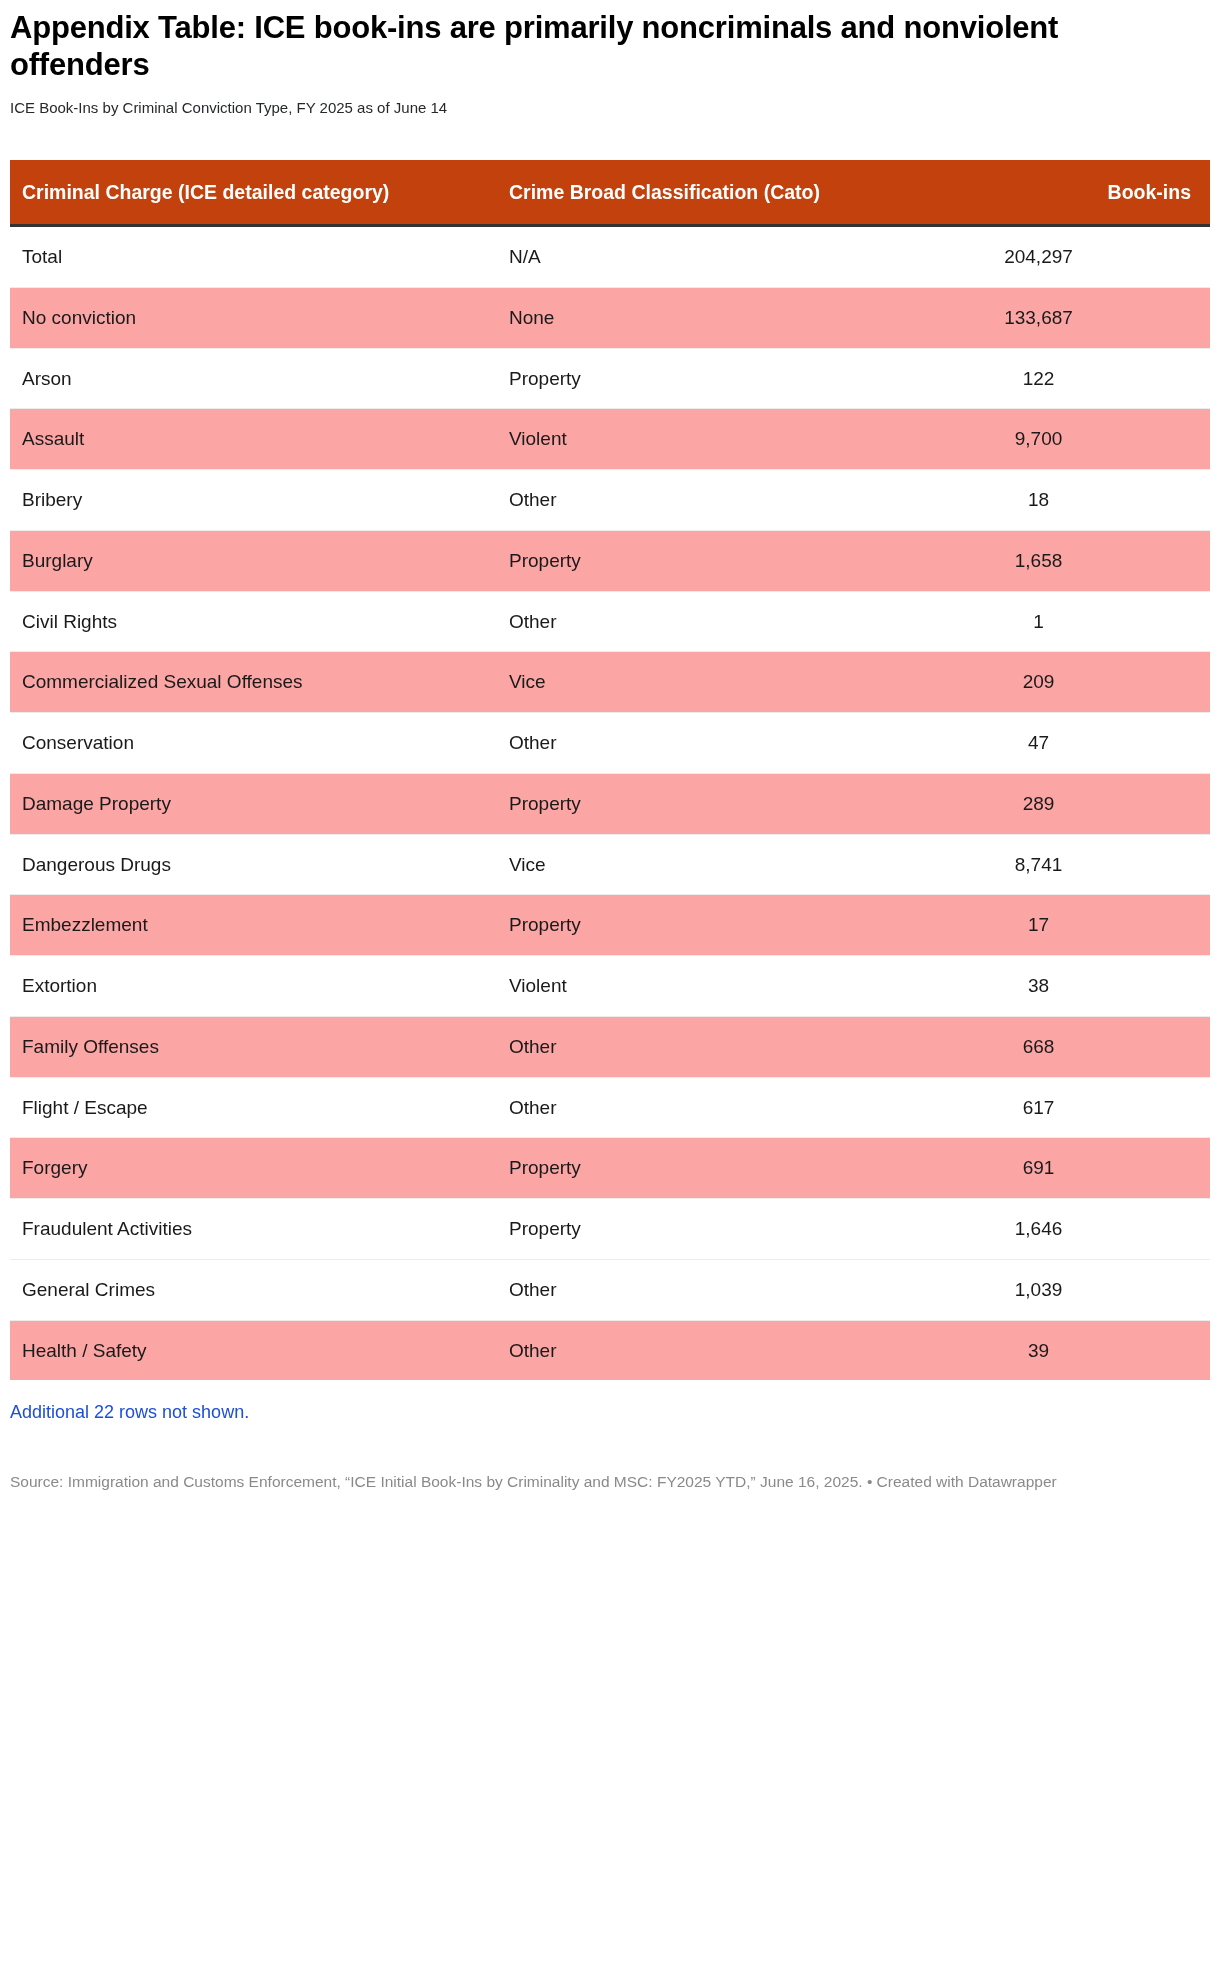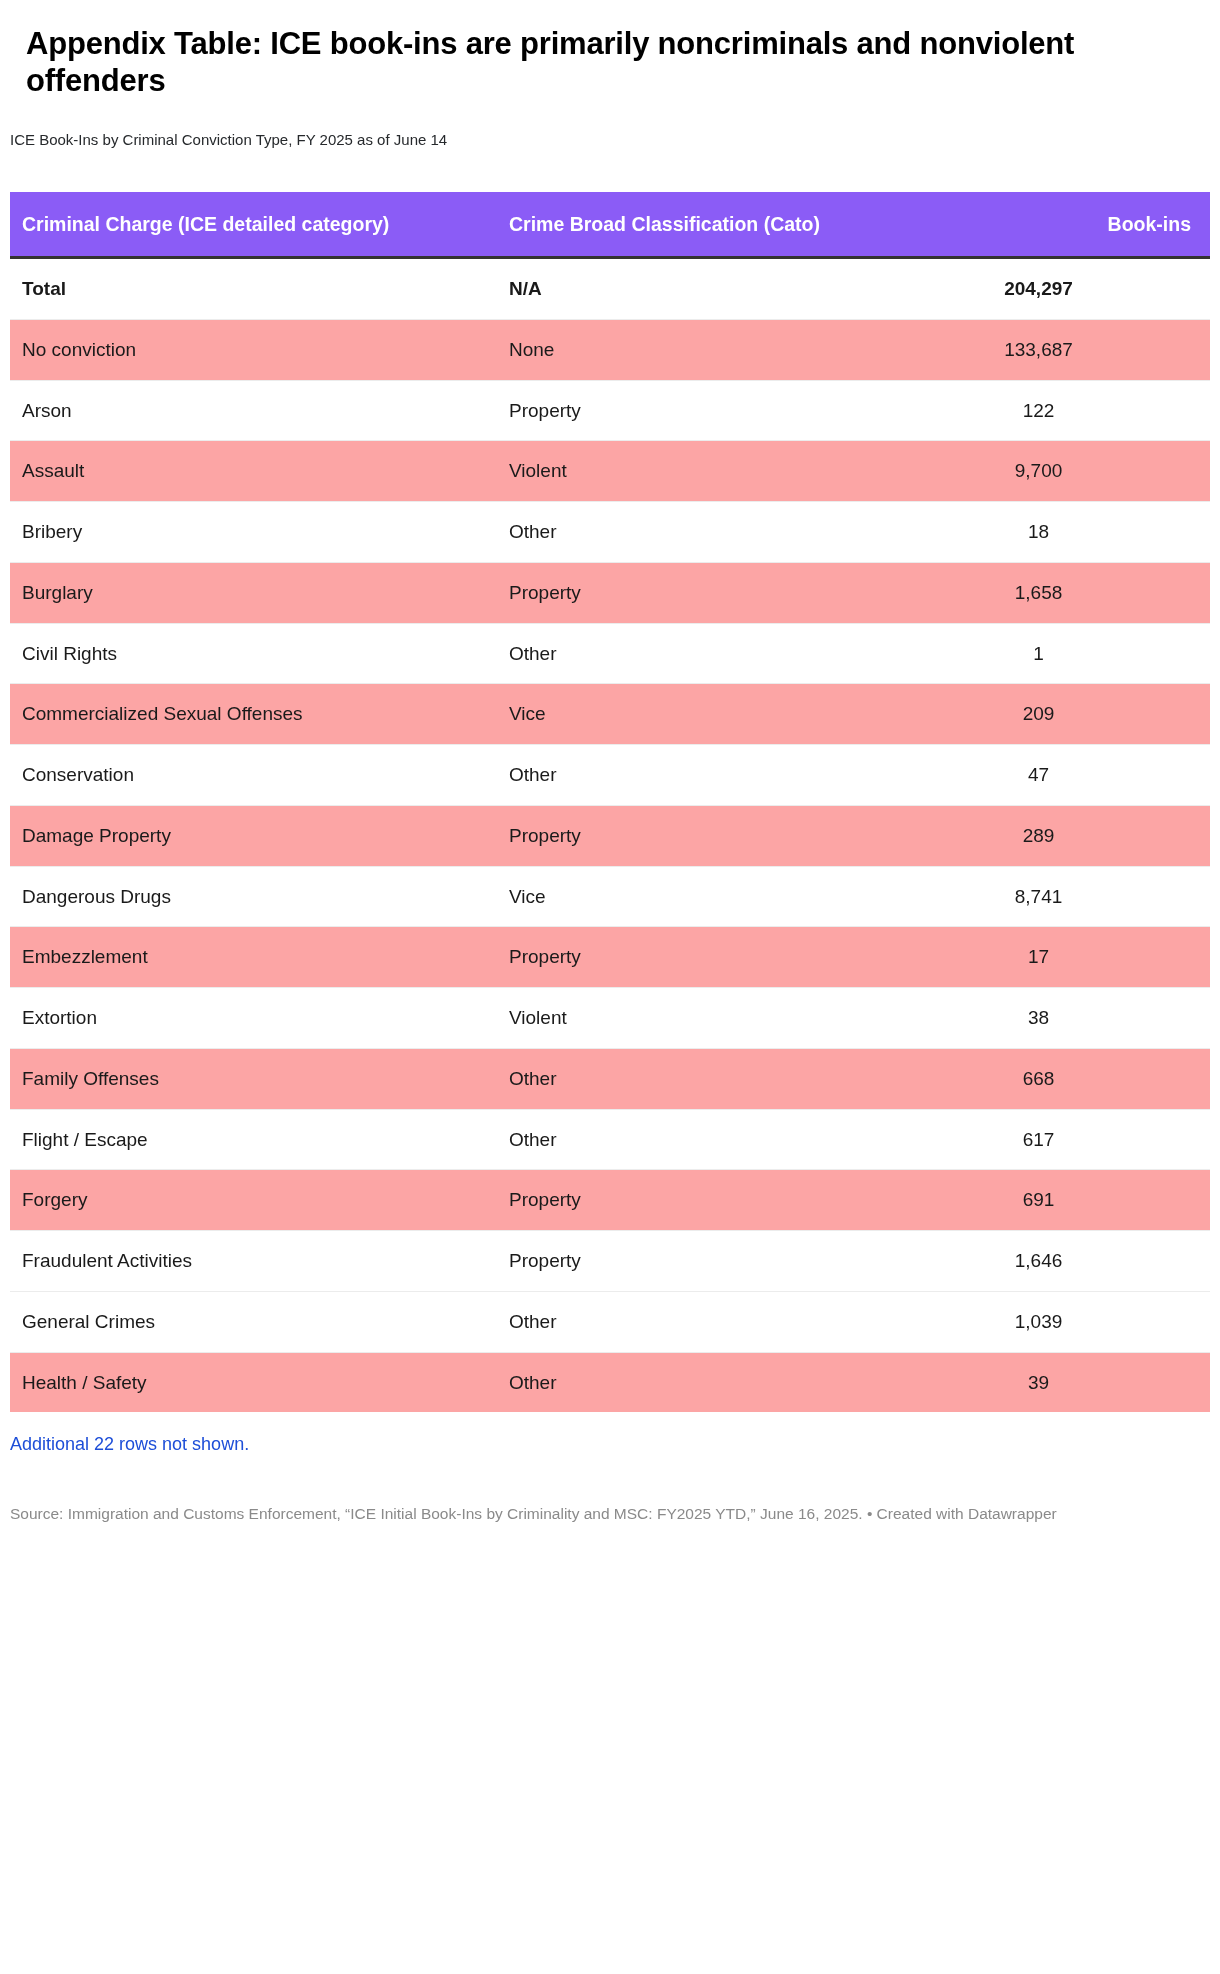--- a/index.html
+++ b/index.html
@@ -19,21 +19,21 @@
     width: 1220px;
     padding: 0 10px;
   }
   
   .headline {
     font-size: 31px;
     line-height: 1.18;
     font-weight: bold;
     letter-spacing: -0.2px;
     color: #000000;
-    margin: 16px;
+    margin: 0;
     padding-top: 10px;
     max-width: 1185px;
   }
   .subhead {
     font-size: 15px;
     line-height: 1.3;
     font-weight: normal;
     color: #26292c;
     margin: 0;
     padding-top: 15px;
@@ -47,21 +47,21 @@
     width: 1200px;
     border-collapse: collapse;
     table-layout: fixed;
     font-size: 19px;
   }
   table.dw-table col.c1 { width: 487px; }
   table.dw-table col.c2 { width: 370px; }
   table.dw-table col.c3 { width: 343px; }
 
   thead tr {
-    background: #8b5cf6;
+    background: #c2410c;
   }
   thead th {
     color: #ffffff;
     font-weight: bold;
     font-size: 19.5px;
     line-height: 1.25;
     padding: 20px 12px 20px 12px;
     vertical-align: bottom;
     text-align: left;
     border-bottom: 3px solid #333333;
@@ -78,21 +78,21 @@
     color: #1a1a1a;
   }
   tbody td.num {
     text-align: center;
     font-variant-numeric: tabular-nums;
   }
   tbody tr.striped td {
     background: #fca5a5;
   }
   tbody tr.total-row td {
-    font-weight: bold;
+    font-weight: normal;
   }
   tbody tr:last-child td {
     border-bottom: none;
   }
   
   .rows-note {
     font-size: 18px;
     color: #1d4ed8;
     padding-top: 22px;
     padding-bottom: 2px;

